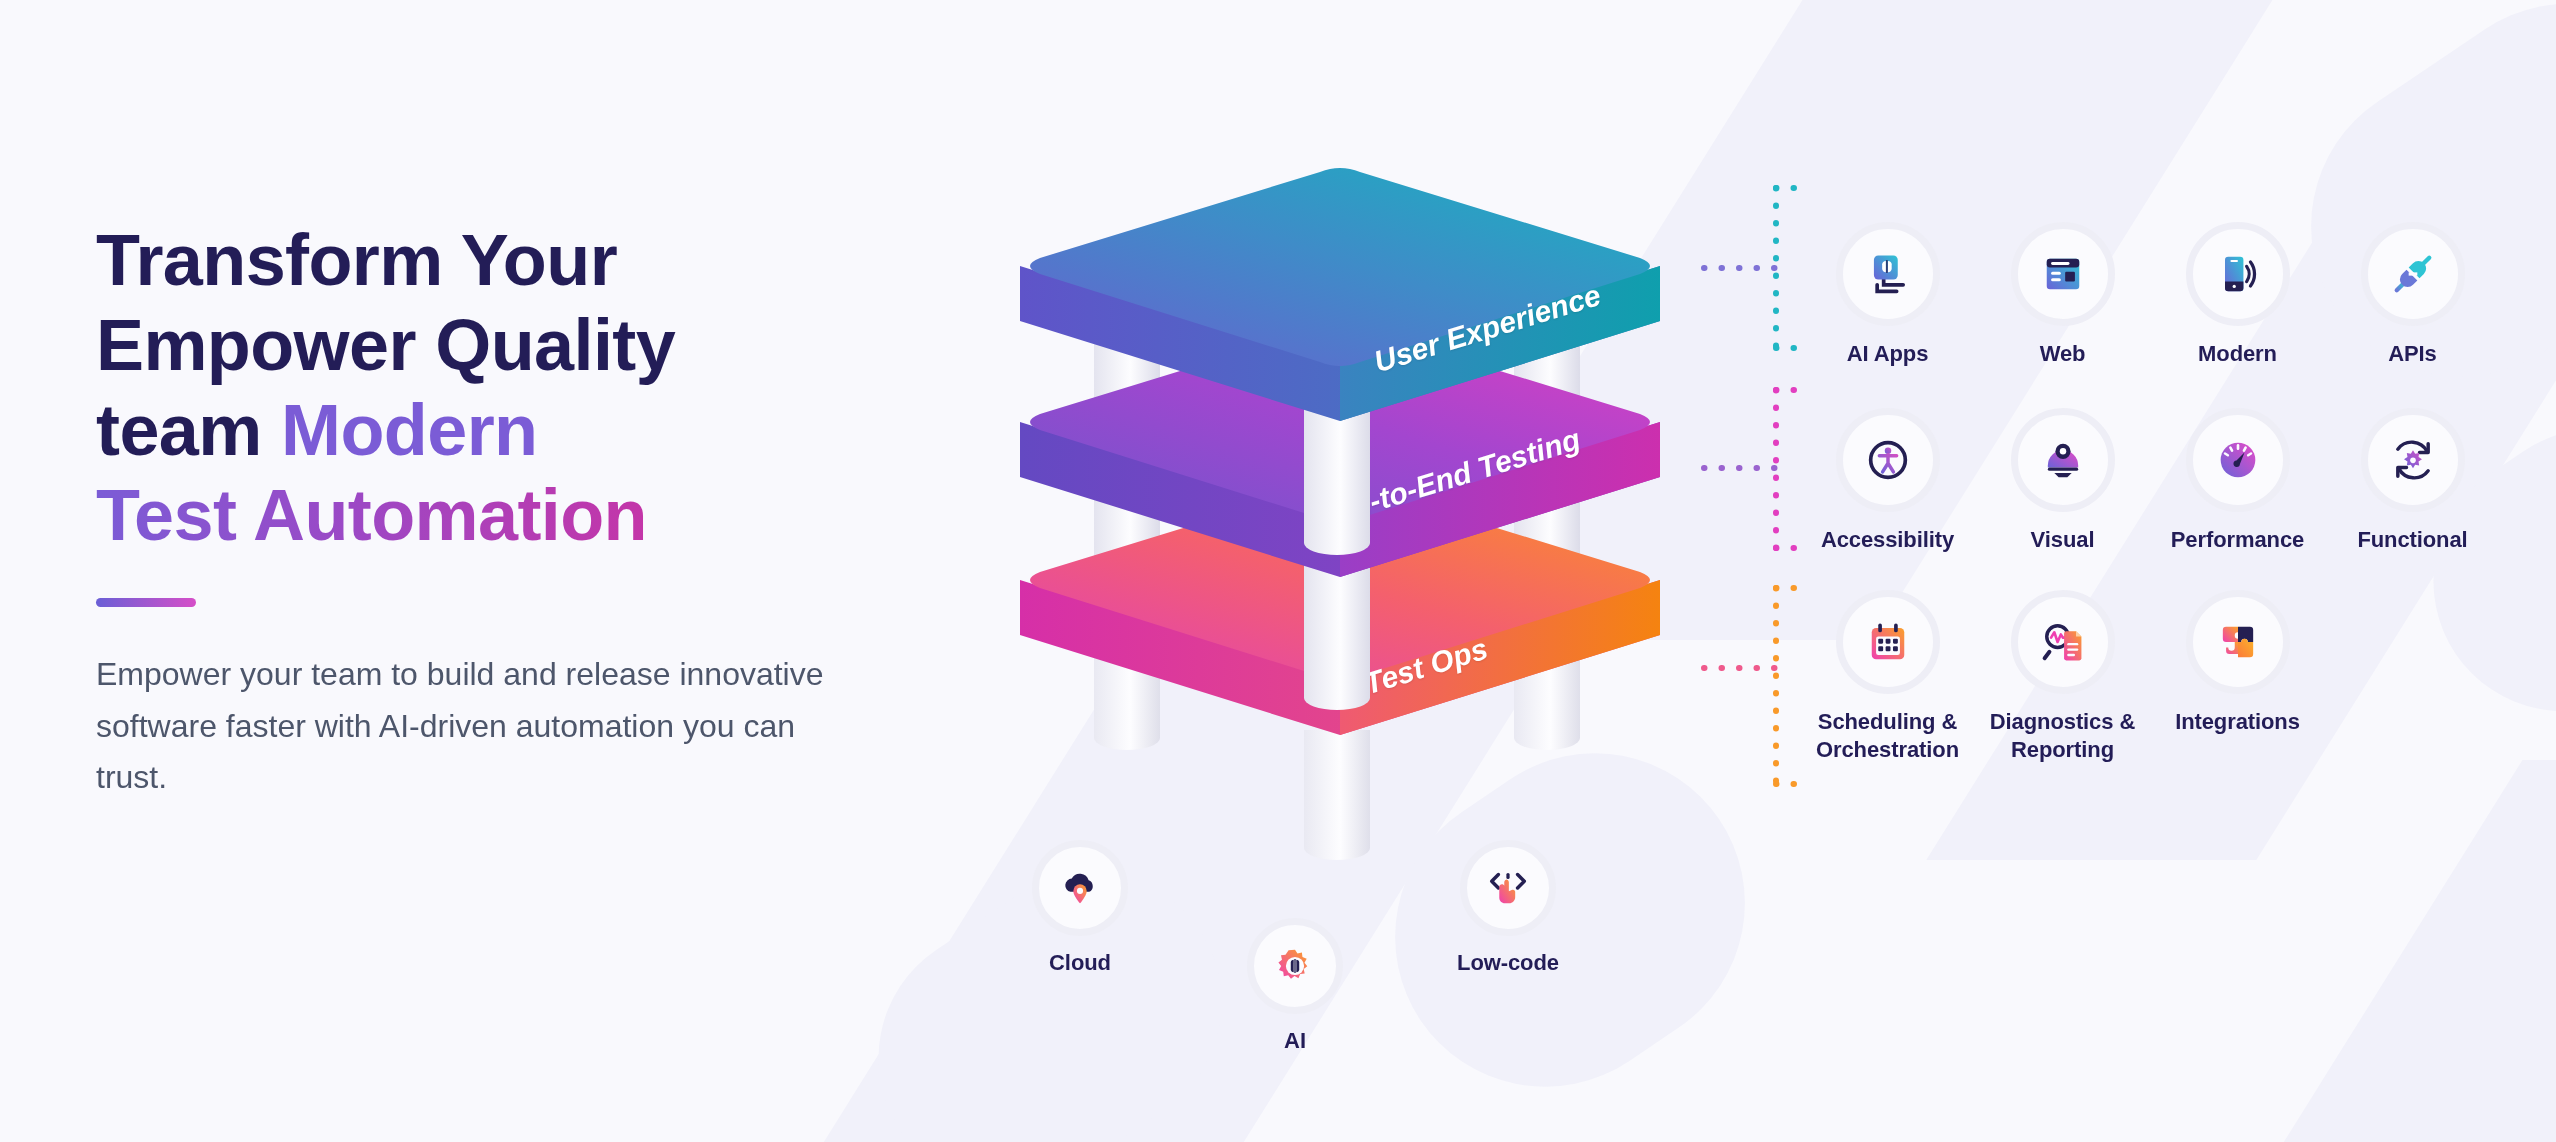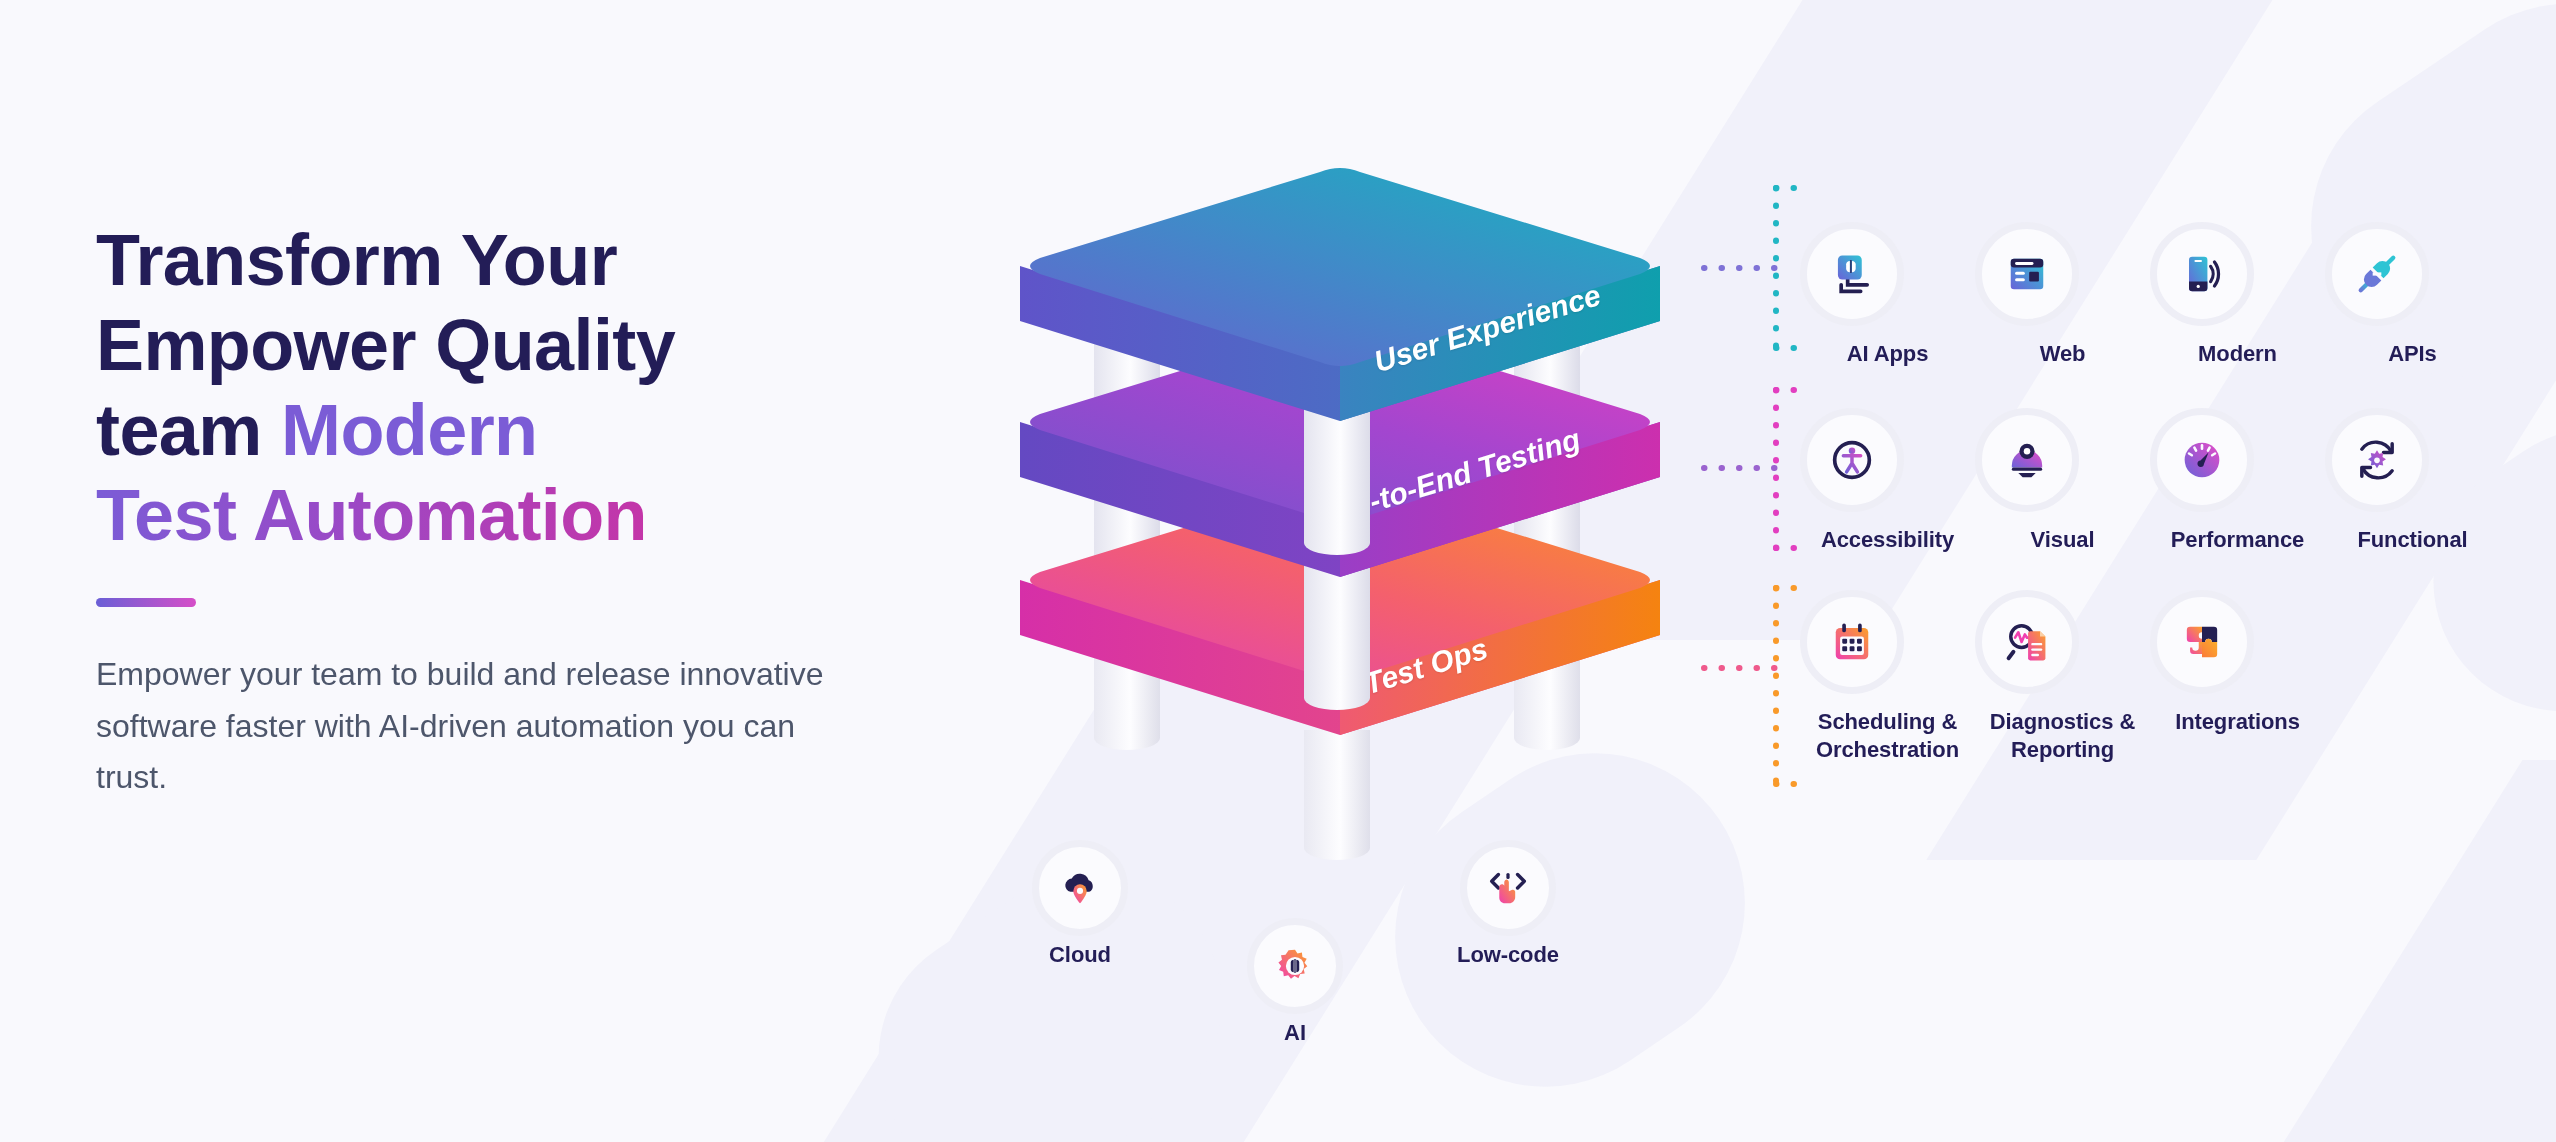--- a/index.html
+++ b/index.html
@@ -49,40 +49,40 @@
     text-shadow: 0 1px 2px rgba(0,0,0,.10);
   }
   .pillar { position:absolute; width:66px; border-radius:0 0 33px 33px/0 0 12px 12px; }
 
   
   .connectors { position:absolute; left:1690px; top:180px; width:140px; height:620px; }
 
   
   .grid { position:absolute; left:1800px; top:222px; width:700px; }
   .grid-row { display:flex; }
-  .cell { width:175px; display:flex; flex-direction:column; }
+  .cell { width:175px; display:flex; flex-direction:column; align-items:center; }
   .ring {
     width:104px; height:104px; border-radius:50%;
     background:#fbfbfe; border:7px solid #eeeef6;
     display:flex; align-items:center; justify-content:center;
   }
   .ring svg { width:52px; height:52px; display:block; }
   .cap {
     margin-top:14px; font-size:22px; line-height:1.28; font-weight:600;
     color:#231d57; text-align:center; letter-spacing:-0.1px;
   }
   .row-gap-1 { margin-top: 40px; }
   .row-gap-2 { margin-top: 36px; }
 
   
   .bottom { position:absolute; left:1080px; top:840px; width:580px; height:260px; }
   .bcell { position:absolute; display:flex; flex-direction:column; align-items:center; width:180px; }
   .bcell .ring { width:96px; height:96px; border-width:7px; }
   .bcell .ring svg { width:46px; height:46px; }
-  .bcell .cap { margin-top:5px; font-size:22px; }
+  .bcell .cap { margin-top:13px; font-size:22px; }
 </style>
 </head>
 <body>
 
 <div class="stage">
 
   <div class="bg">
     <div class="bg-shape para" style="left:1640px; top:-120px; width:470px; height:760px;"></div>
     <div class="bg-shape para" style="left:2120px; top:240px; width:330px; height:620px;"></div>
     <div class="bg-shape para" style="left:1000px; top:560px; width:420px; height:600px;"></div>

